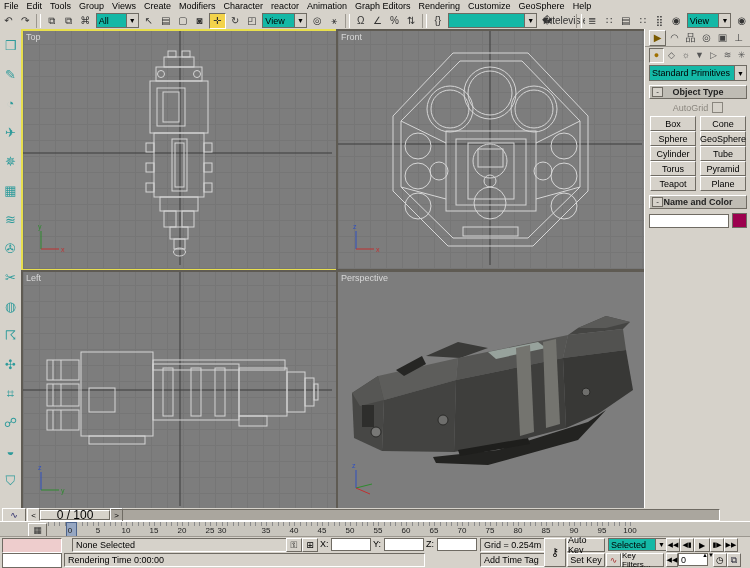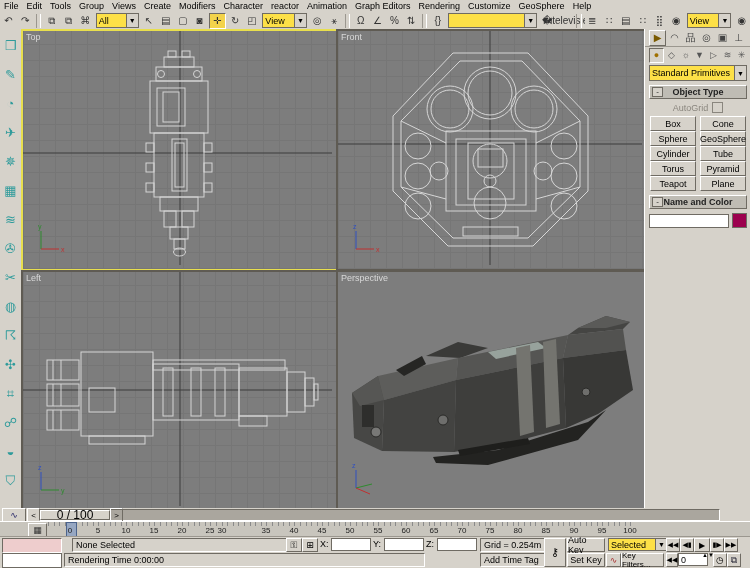--- a/index.html
+++ b/index.html
@@ -12,21 +12,21 @@
   #menubar{position:absolute;left:0;top:0;width:750px;height:12px;display:flex;
     align-items:center;gap:0;background:var(--chrome);font-size:9px;}
   .menu-item{padding:0 4px;color:#000;cursor:default;white-space:nowrap;}
   
   #toolbar{position:absolute;left:0;top:12px;width:750px;height:17px;display:flex;
     align-items:center;background:var(--chrome);border-bottom:1px solid #9b978f;overflow:hidden;}
   .tbtn{width:16px;height:14px;margin:0 1px;display:flex;align-items:center;justify-content:center;
     font-size:10px;line-height:1;color:#333;background:var(--chrome);}
   .tbtn.pressed{background:var(--selection_yellow);border:1px solid;border-color:#6f6b63 #fff #fff #6f6b63;}
   .tsep{width:4px;height:14px;border-left:1px solid #9b978f;border-right:1px solid #fff;margin:0 2px;}
-  .tdd{height:13px;background:#fde047;border:1px solid #6f6b63;display:flex;align-items:center;
+  .tdd{height:13px;background:#14b8a6;border:1px solid #6f6b63;display:flex;align-items:center;
     font-size:9px;padding-left:2px;position:relative;margin:0 2px;}
   .tdd .arr{position:absolute;right:0;top:0;bottom:0;width:11px;background:var(--chrome);
     border-left:1px solid #6f6b63;font-size:7px;display:flex;align-items:center;justify-content:center;}
   
   #left-toolbar{position:absolute;left:0;top:29px;width:21px;height:479px;background:var(--chrome);
     border-right:1px solid #9b978f;display:flex;flex-direction:column;align-items:center;padding-top:2px;}
   .ltbtn{width:18px;height:29px;display:flex;align-items:center;justify-content:center;
     color:var(--teal_icon);font-size:13px;}
   
   #viewports{position:absolute;left:21px;top:29px;width:623px;height:479px;background:var(--chrome);}

